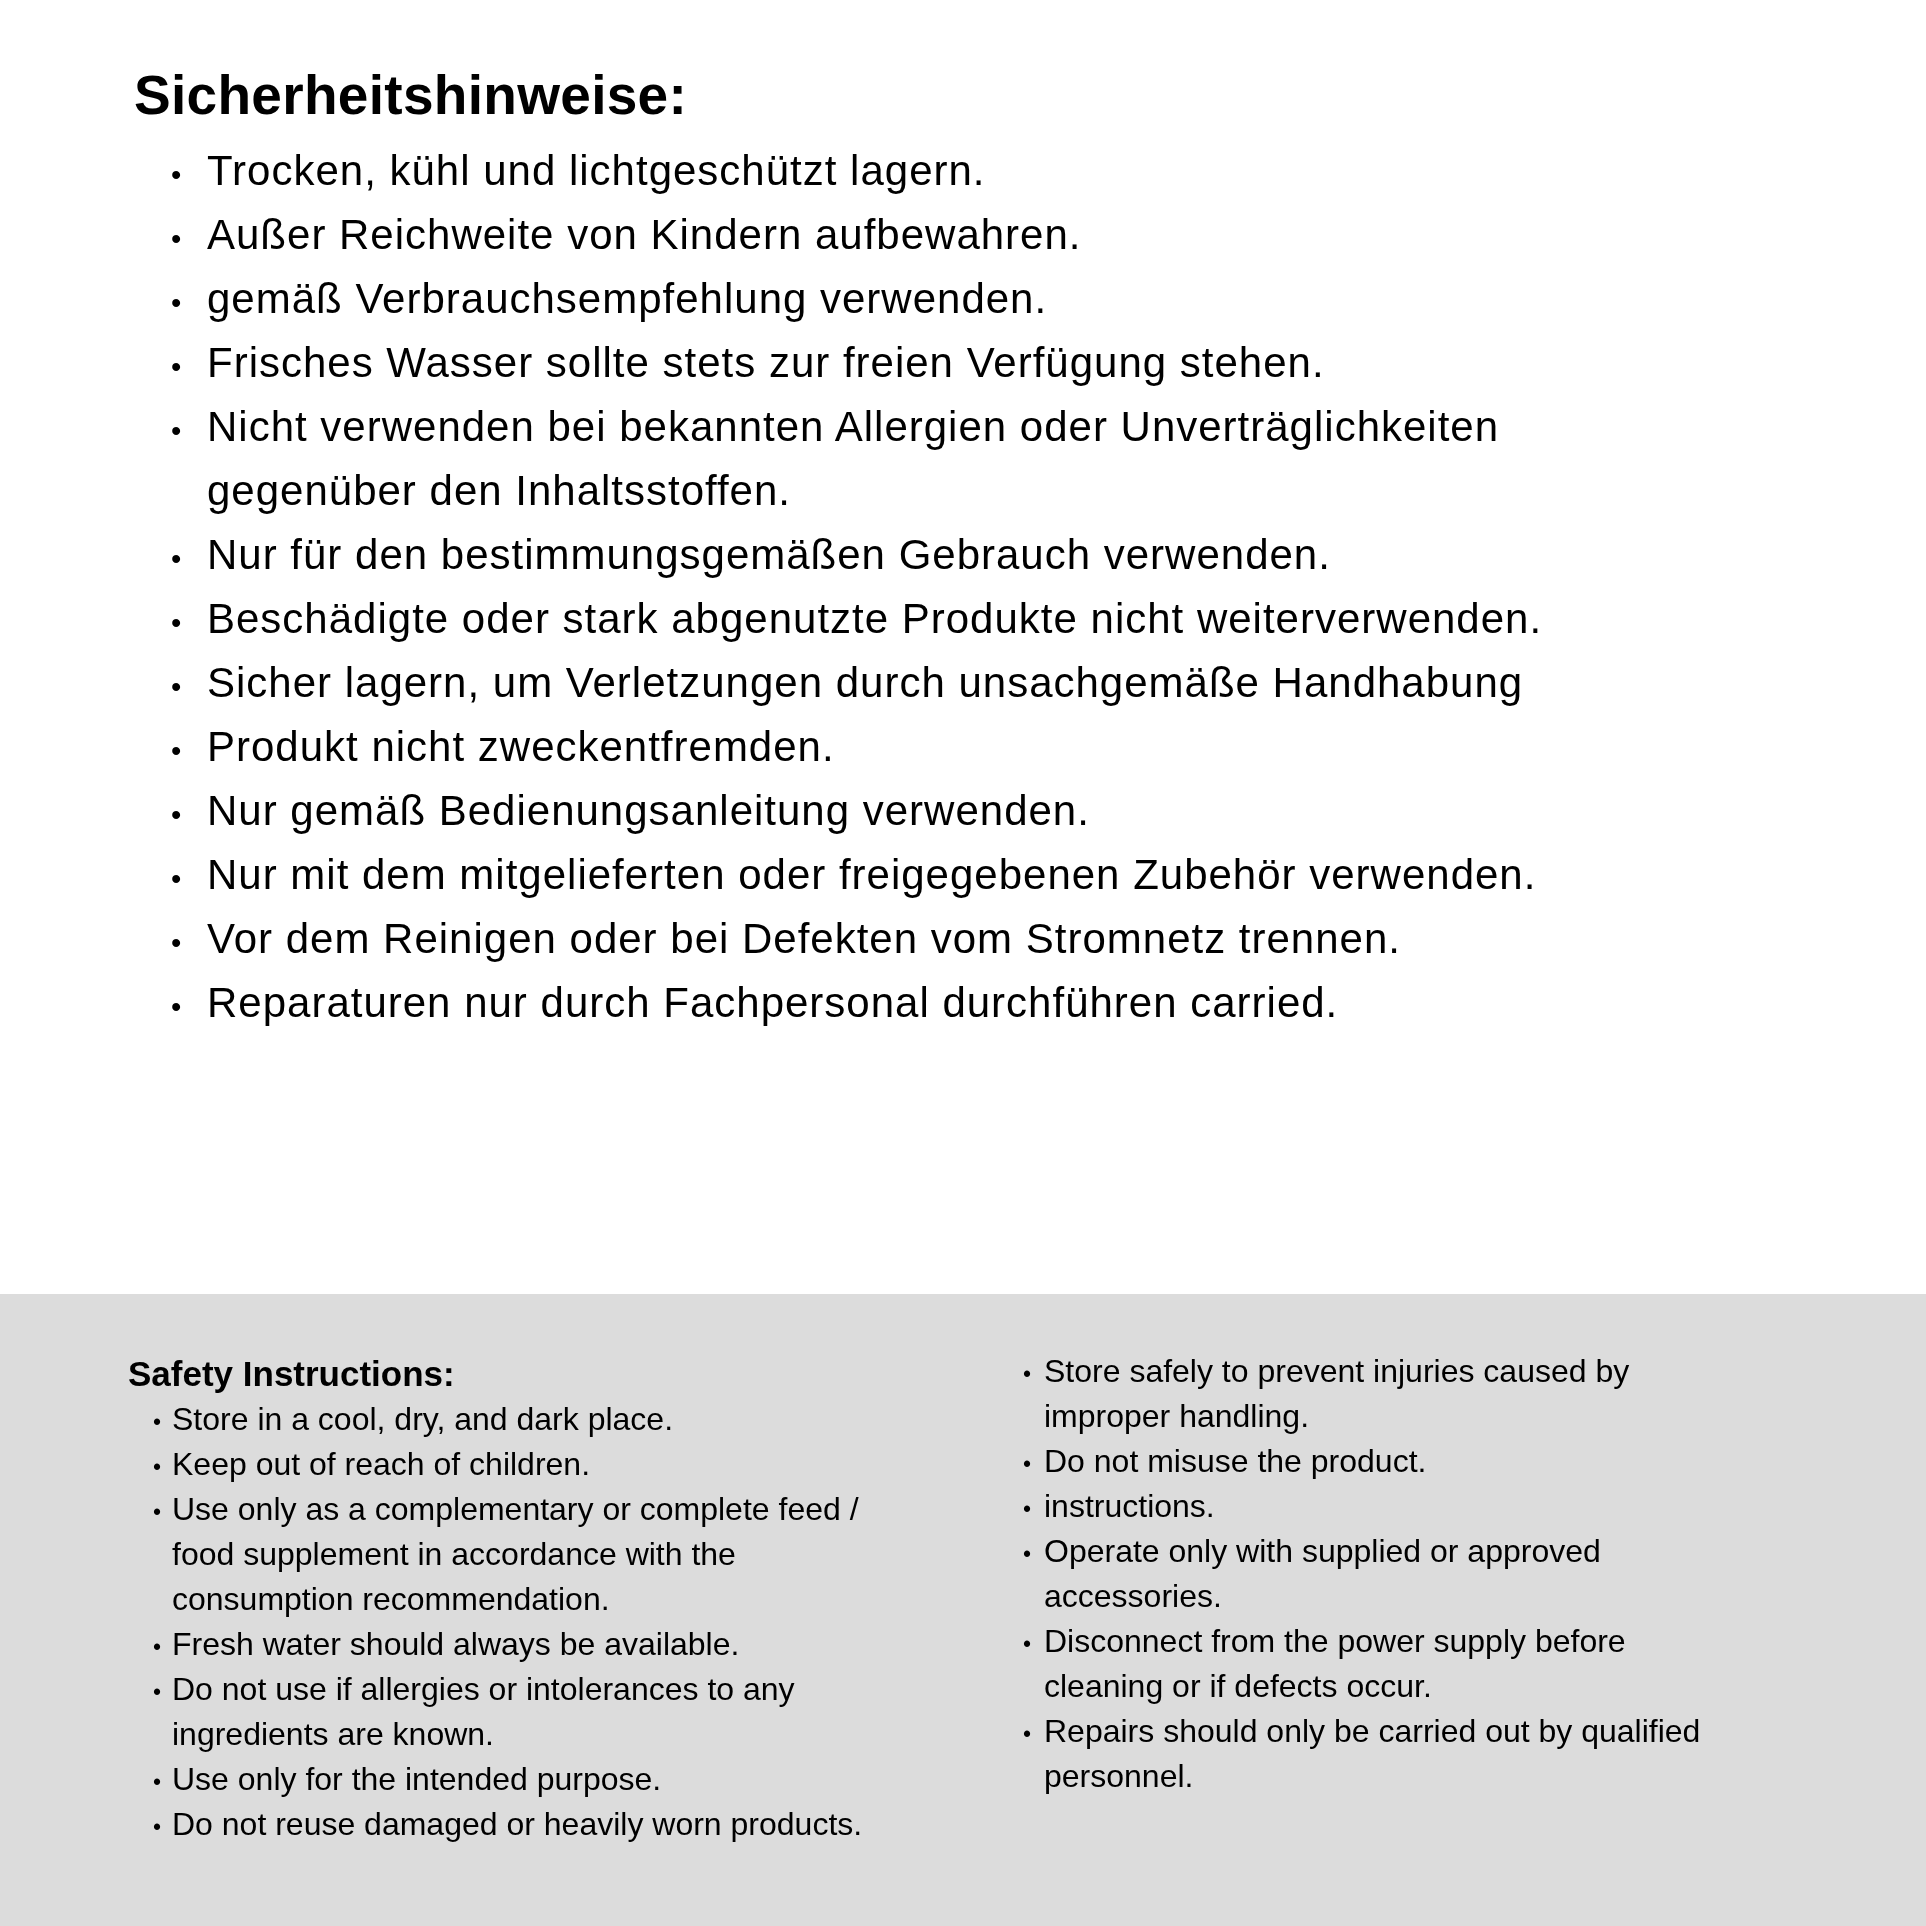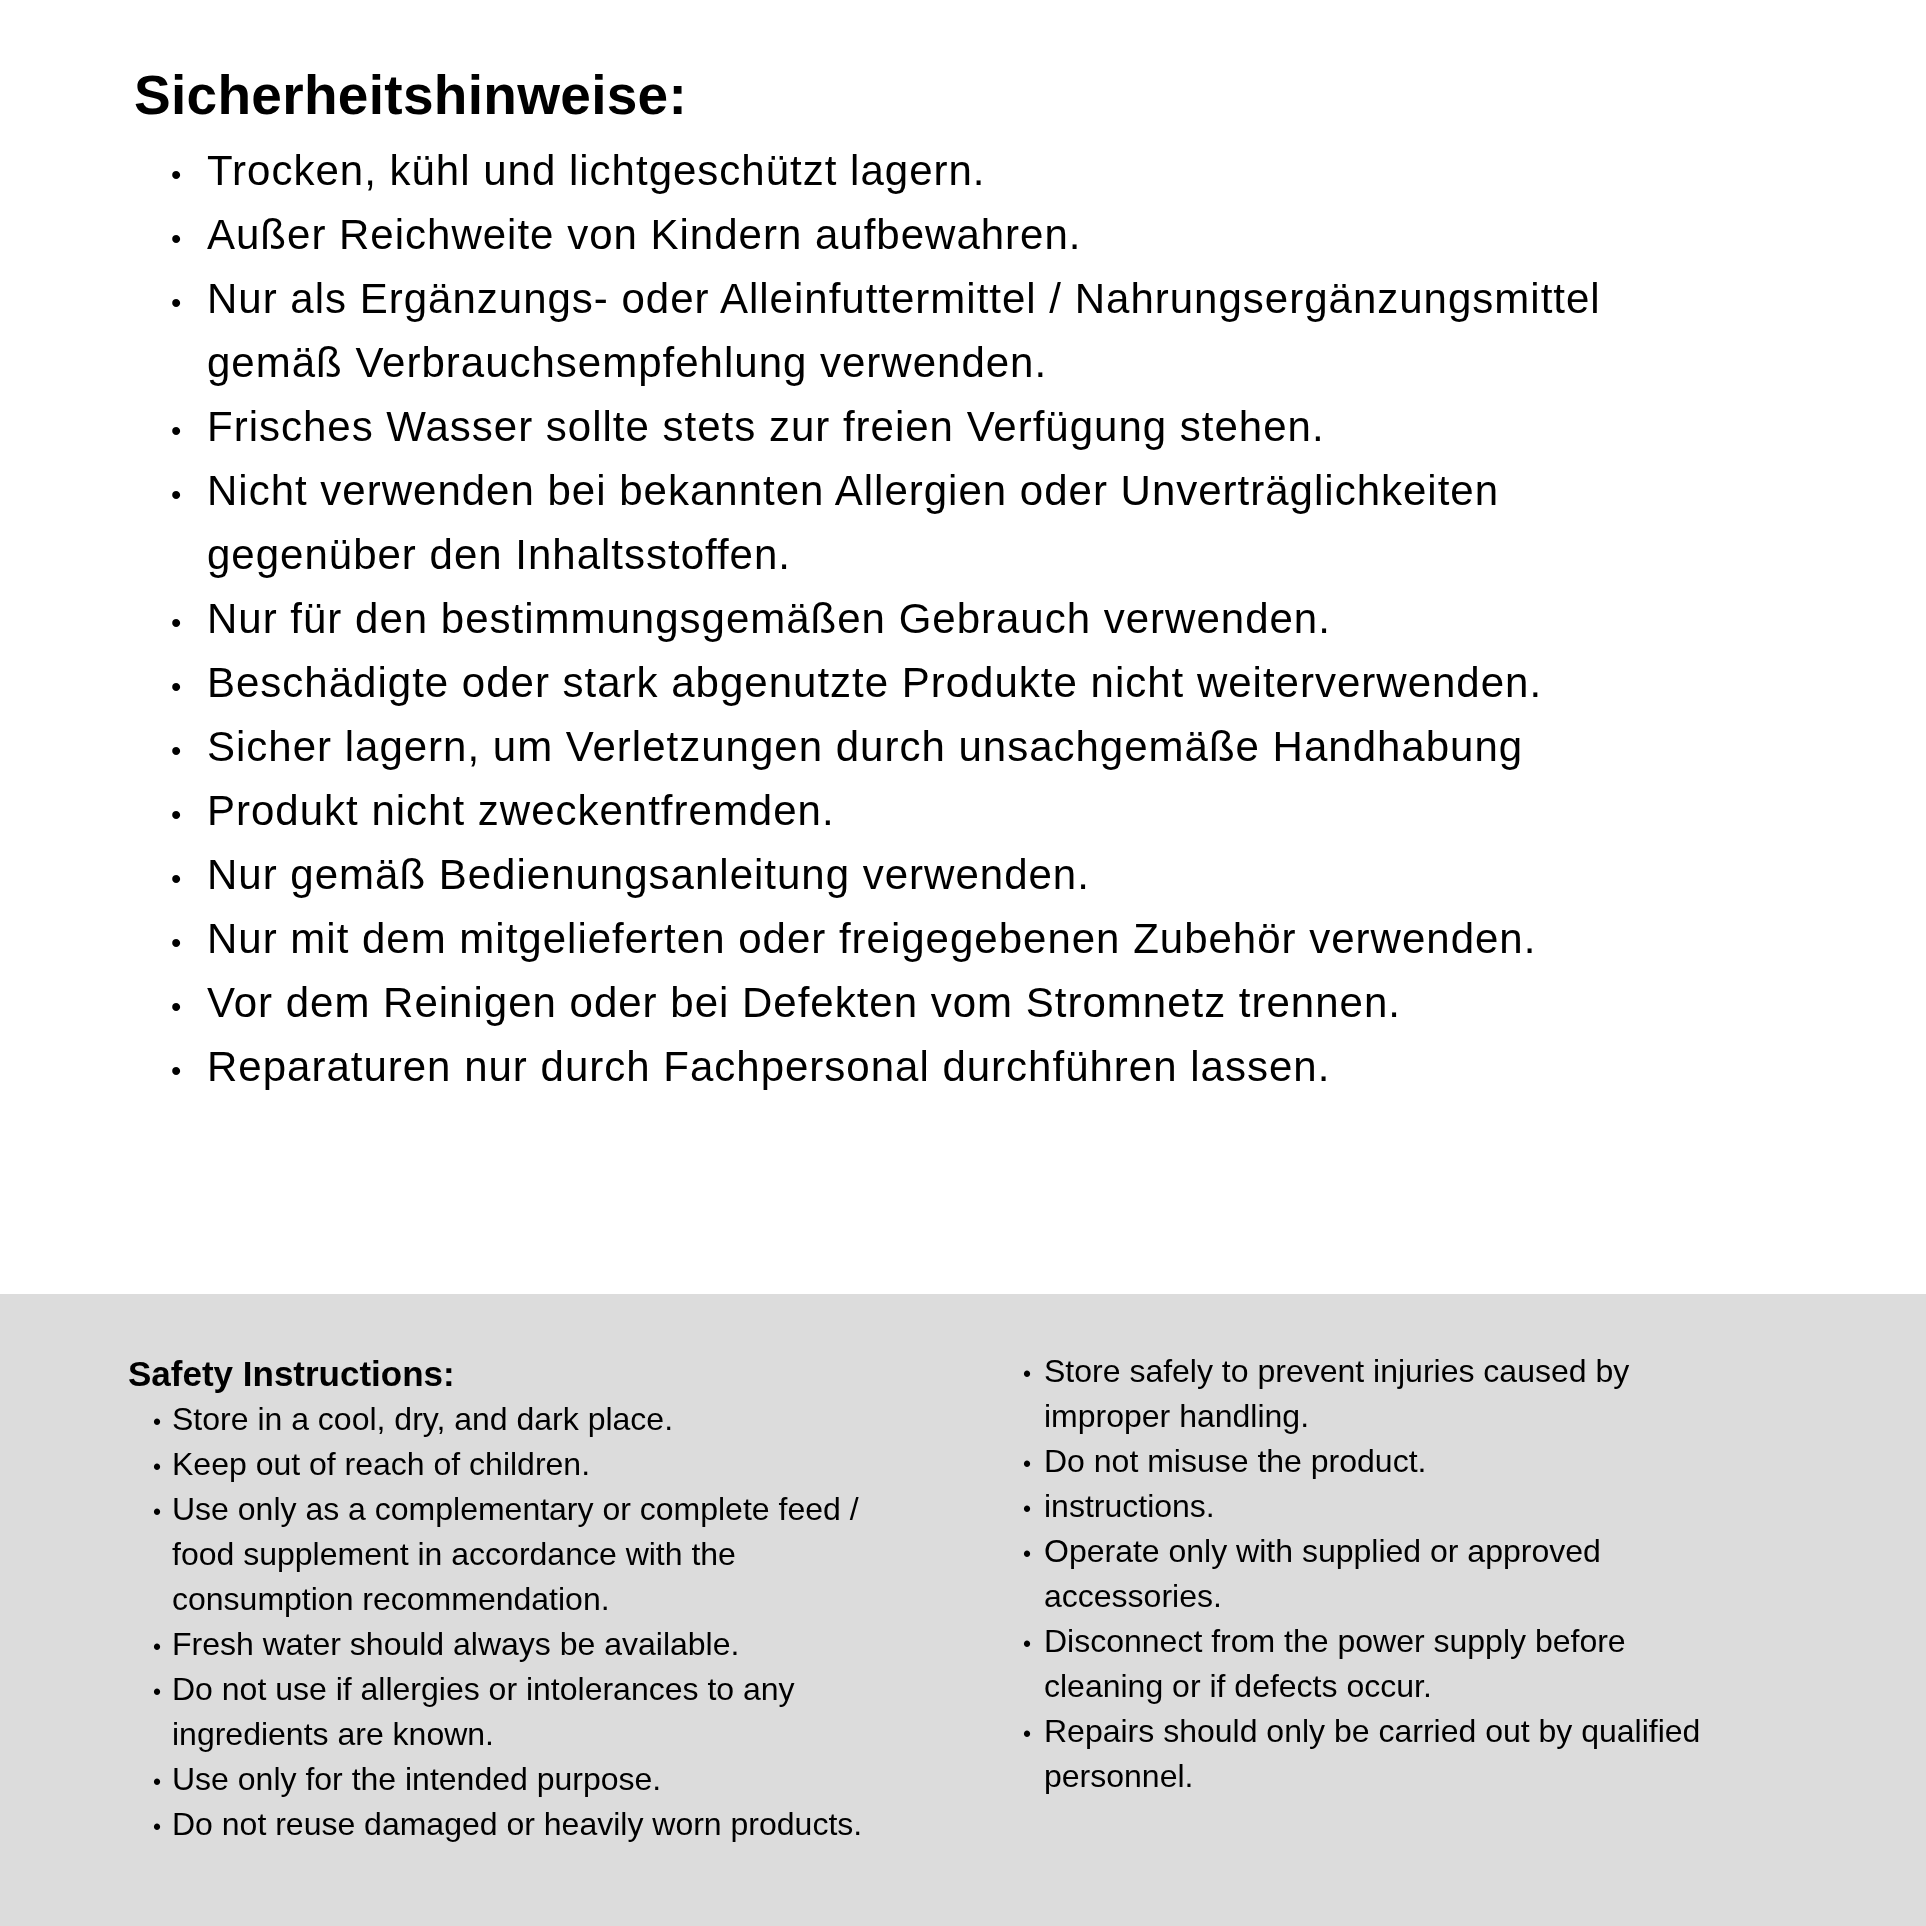--- a/index.html
+++ b/index.html
@@ -70,21 +70,20 @@
         <div class="line">Trocken, kühl und lichtgeschützt lagern.</div>
       </div>
 
       <div class="item">
         <span class="bullet">•</span>
         <div class="line">Außer Reichweite von Kindern aufbewahren.</div>
       </div>
 
       <div class="item">
         <span class="bullet">•</span>
-        <div class="line">Nur als Ergänzungs- oder Alleinfuttermittel / Nahrungsergänzungsmittel</div>
         <div class="line">gemäß Verbrauchsempfehlung verwenden.</div>
       </div>
 
       <div class="item">
         <span class="bullet">•</span>
         <div class="line">Frisches Wasser sollte stets zur freien Verfügung stehen.</div>
       </div>
 
       <div class="item">
         <span class="bullet">•</span>
@@ -122,21 +121,21 @@
         <div class="line">Nur mit dem mitgelieferten oder freigegebenen Zubehör verwenden.</div>
       </div>
 
       <div class="item">
         <span class="bullet">•</span>
         <div class="line">Vor dem Reinigen oder bei Defekten vom Stromnetz trennen.</div>
       </div>
 
       <div class="item">
         <span class="bullet">•</span>
-        <div class="line">Reparaturen nur durch Fachpersonal durchführen lassen.</div>
+        <div class="line">Reparaturen nur durch Fachpersonal durchführen carried.</div>
       </div>
 
     </div>
   </section>
 
   <section class="en-section">
     <h2 class="en-title">Safety Instructions:</h2>
 
     <div class="en-list en-left">
 

